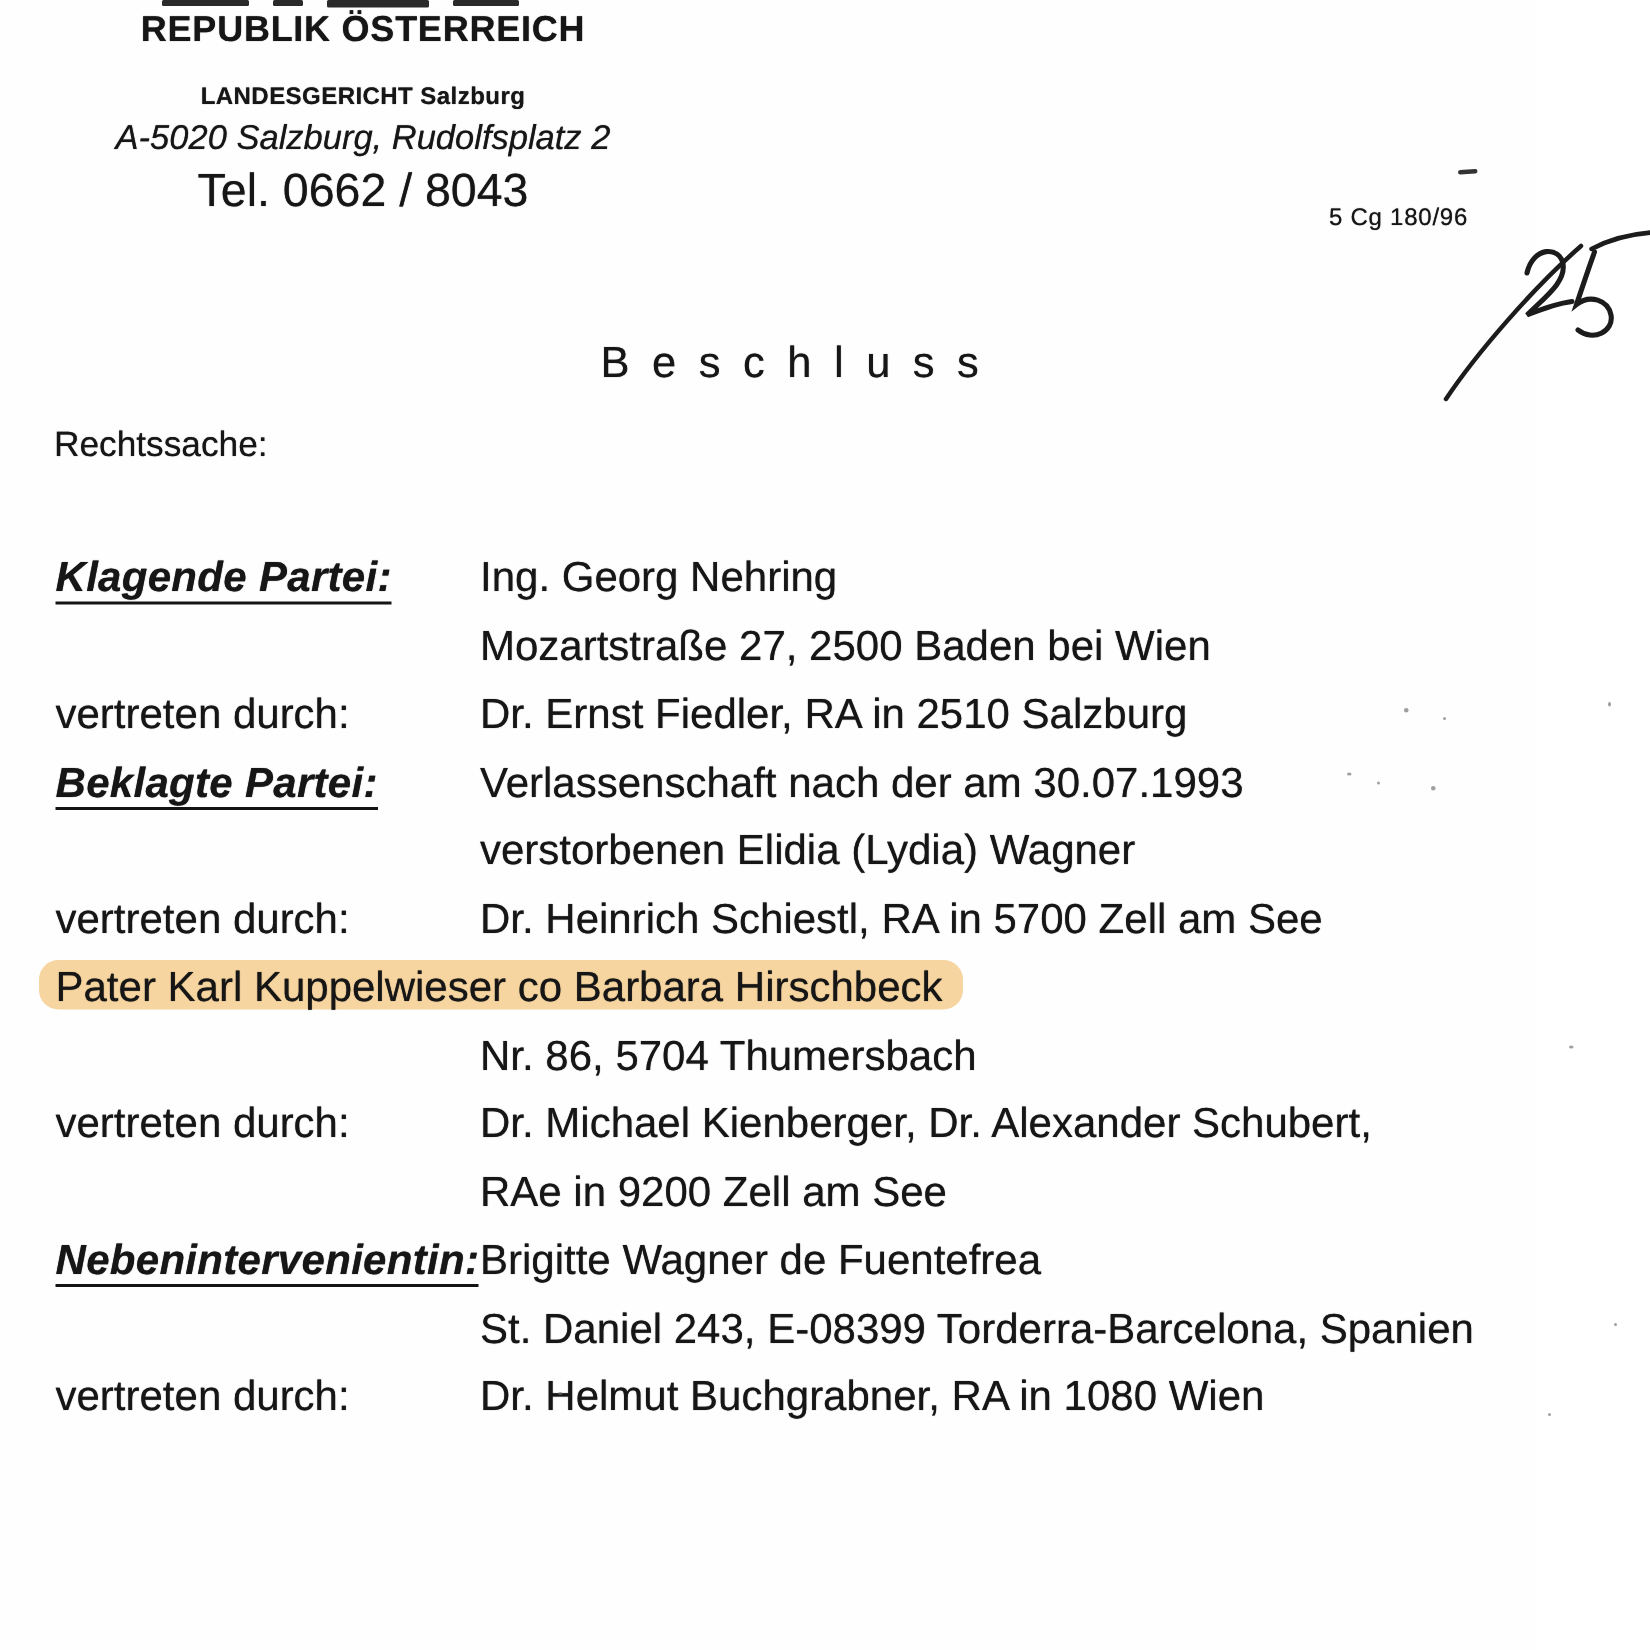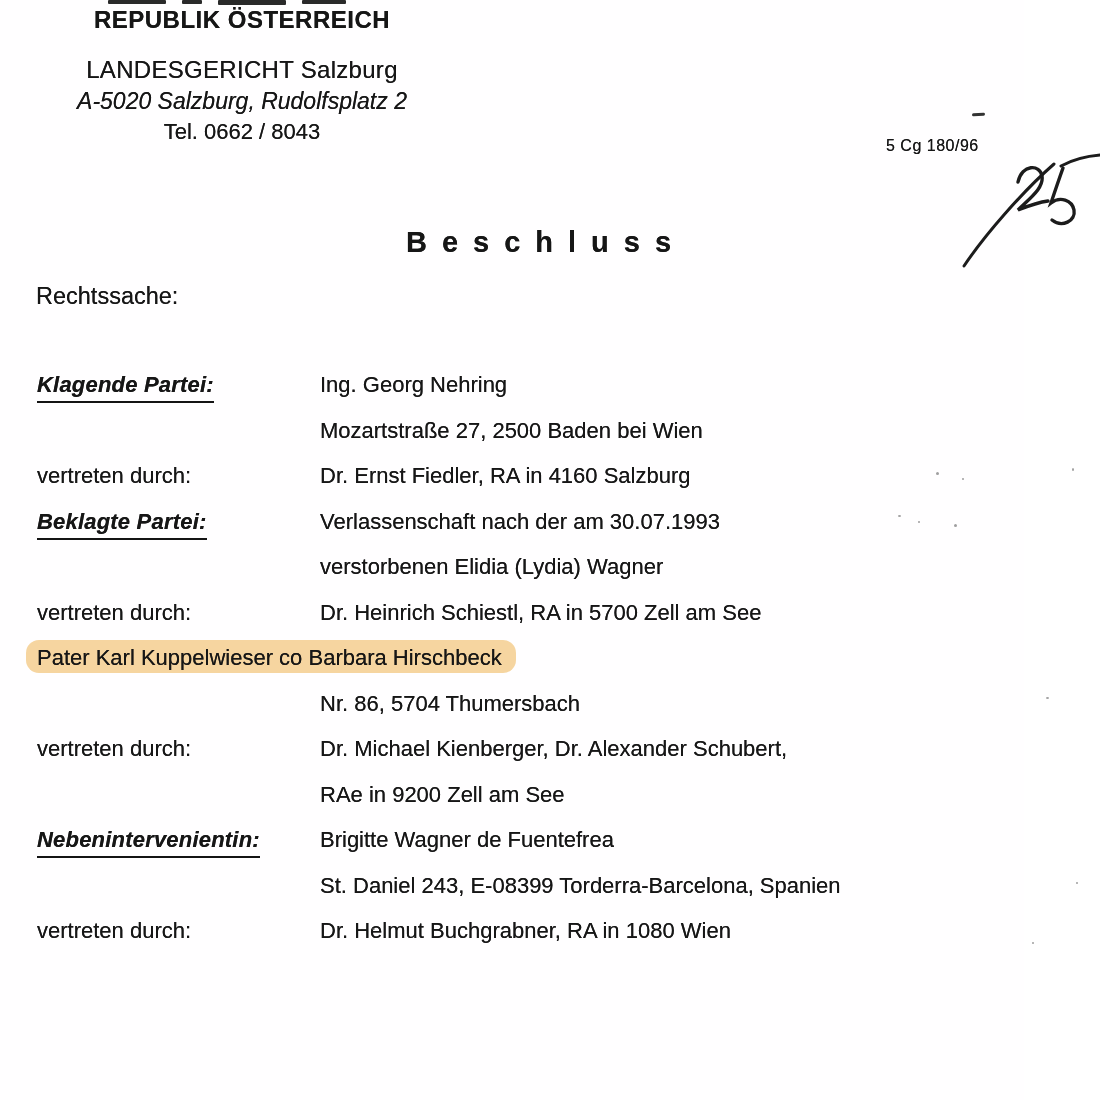--- a/index.html
+++ b/index.html
@@ -21,60 +21,60 @@
   
   .letterhead {
     position: absolute; left: 42px; top: 6px; width: 400px;
     text-align: center;
   }
   .letterhead .country {
     font-weight: bold; font-size: 24px; letter-spacing: 0.5px;
     margin-bottom: 22px;
   }
   .letterhead .court {
-    font-weight: normal; font-size: 24px; letter-spacing: 0.3px;
+    font-weight: bold; font-size: 16px; letter-spacing: 0.3px;
     margin-bottom: 4px;
   }
   .letterhead .address { font-size: 23px; margin-bottom: 4px; font-style: italic; }
-  .letterhead .phone   { font-size: 22px; }
+  .letterhead .phone   { font-size: 31px; }
 
   
   .top-fragment { position: absolute; top: 0; height: 4px; background: #2a2a2a; border-radius: 1px; }
 
   
   .case-number {
     position: absolute; left: 886px; top: 137px;
     font-size: 16px; letter-spacing: 0.5px;
   }
   .docket-dash {
     position: absolute; left: 972px; top: 113px;
     width: 13px; height: 3px; background: #333; border-radius: 2px;
     transform: rotate(-4deg);
   }
   .handwritten { position: absolute; left: 950px; top: 148px; }
 
   
   .doc-title {
     position: absolute; left: 0; top: 226px; width: 1068px;
     text-align: center;
-    font-weight: bold; font-size: 29px; letter-spacing: 15px; padding-left: 12px;
+    font-weight: normal; font-size: 29px; letter-spacing: 15px;
   }
   .intro-label {
     position: absolute; left: 36px; top: 283px;
     font-size: 23.5px;
   }
 
   
   .parties {
     position: absolute; left: 37px; top: 370px; width: 1020px;
   }
   .prow {
     display: flex; align-items: flex-start;
     height: 45.5px;
-    font-size: 22px; line-height: 30px;
+    font-size: 28px; line-height: 30px;
     white-space: nowrap;
   }
   .prow.gap { margin-top: 37px; }
   .prow .plabel {
     flex: 0 0 283px; width: 283px;
   }
   .prow .plabel .lbl-inner { display: inline-block; }
   .prow .plabel .lbl-inner.emph {
     font-weight: bold; font-style: italic;
     border-bottom: 2.5px solid #141414;
@@ -139,21 +139,21 @@
       </div>
       <div class="pvalue">
         <span class="val-inner ink">Mozartstraße 27, 2500 Baden bei Wien</span>
       </div>
     </div>
       <div class="prow">
       <div class="plabel">
         <span class="lbl-inner ink">vertreten durch:</span>
       </div>
       <div class="pvalue">
-        <span class="val-inner ink">Dr. Ernst Fiedler, RA in 4160 Salzburg</span>
+        <span class="val-inner ink">Dr. Ernst Fiedler, RA in 2510 Salzburg</span>
       </div>
     </div>
       <div class="prow">
       <div class="plabel">
         <span class="lbl-inner ink emph">Beklagte Partei:</span>
       </div>
       <div class="pvalue">
         <span class="val-inner ink">Verlassenschaft nach der am 30.07.1993</span>
       </div>
     </div>

